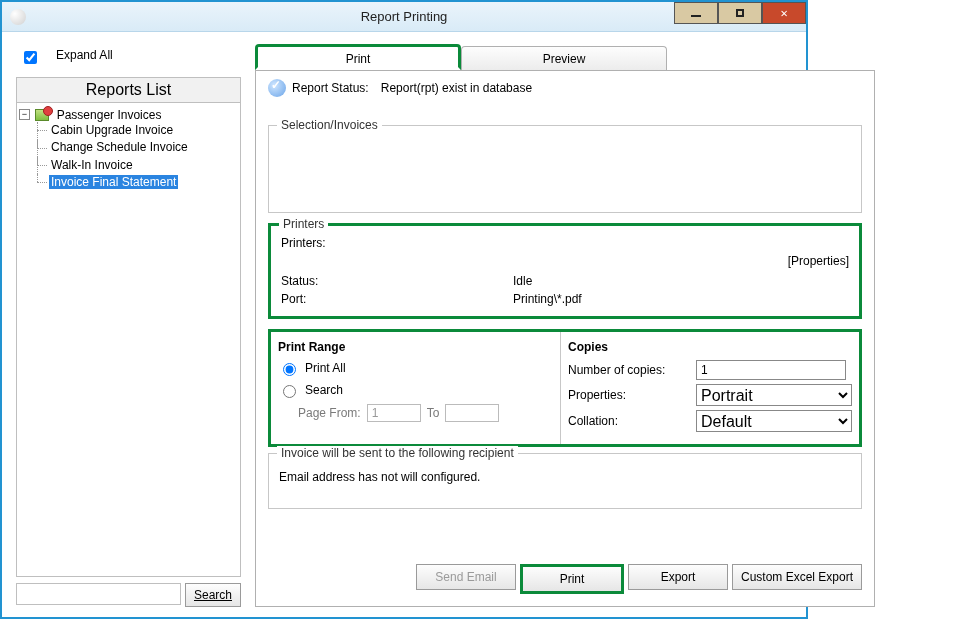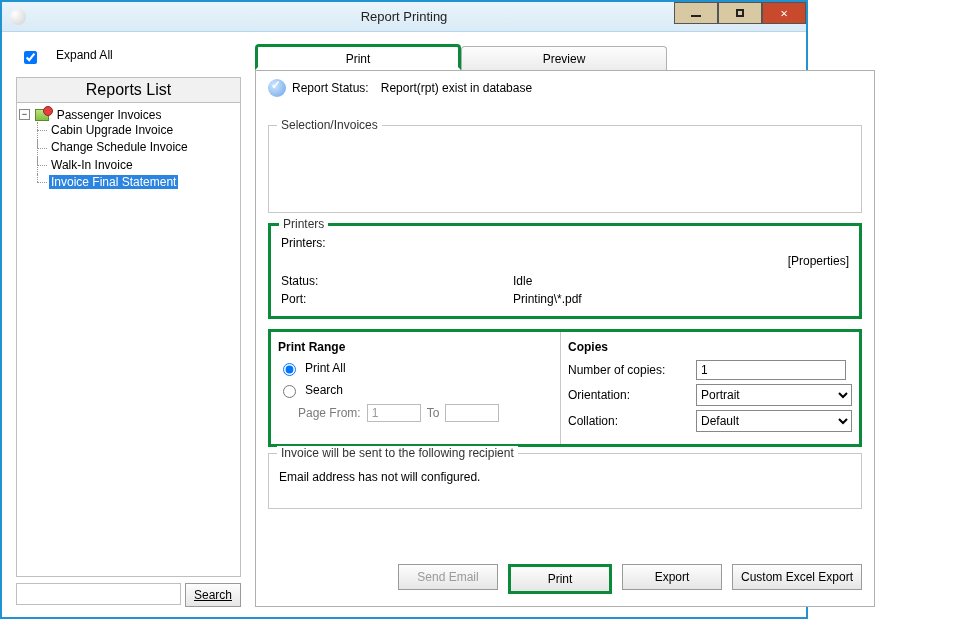--- a/index.html
+++ b/index.html
@@ -198,24 +198,24 @@
   }
   .range-box { width:290px; border-right:1px solid #c7c7c7;}
   .copies-box { flex:1; }
   .box-title { font-weight:bold; margin-bottom:6px; }
   .radio-row { display:flex; align-items:center; gap:6px; margin:3px 0 6px 0;}
   .page-from-row { display:flex; align-items:center; gap:6px; margin-left:20px; color:#7a7a7a;}
   .page-from-row input { width:54px; height:18px; border:1px solid #bbb; background:#fff; color:#999; padding:0 4px; font-family:inherit; font-size:12px;}
   .kv { display:flex; align-items:center; margin:4px 0;}
   .kv .k { width:128px; }
   .kv input[type=text]{ width:150px; height:20px; border:1px solid #888; padding:0 4px; font-family:inherit; font-size:12px;}
-  .kv select { width:156px; height:22px; border:1px solid #888; background:#fff; font-family:inherit; font-size:12px;}
+  .kv select { width:156px; height:22px; border:1px solid #888; background:#fff; font-family:inherit; font-size:16px;}
   .recipient-group { margin-top:6px; }
   .buttons-row {
-    display:flex; gap:10px; justify-content:flex-end;
+    display:flex; gap:4px; justify-content:flex-end;
     margin-top:auto; padding-top:6px;
   }
   .btn {
     width:100px; height:26px;
     border:1px solid #9a9a9a;
     background:linear-gradient(#fdfdfd,#e6e6e6);
     font-family:inherit; font-size:12px;
     display:flex; align-items:center; justify-content:center;
   }
   .btn.wide { width:130px; }
@@ -318,21 +318,21 @@
               <input type="text" value="" style="">
             </div>
           </div>
           <div class="copies-box">
             <div class="box-title">Copies</div>
             <div class="kv">
               <span class="k">Number of copies:</span>
               <input type="text" value="1" style="">
             </div>
             <div class="kv">
-              <span class="k">Orientation:</span>
+              <span class="k">Properties:</span>
               <select>
                 <option>Portrait</option>
               </select>
             </div>
             <div class="kv">
               <span class="k">Collation:</span>
               <select>
                 <option>Default</option>
               </select>
             </div>

